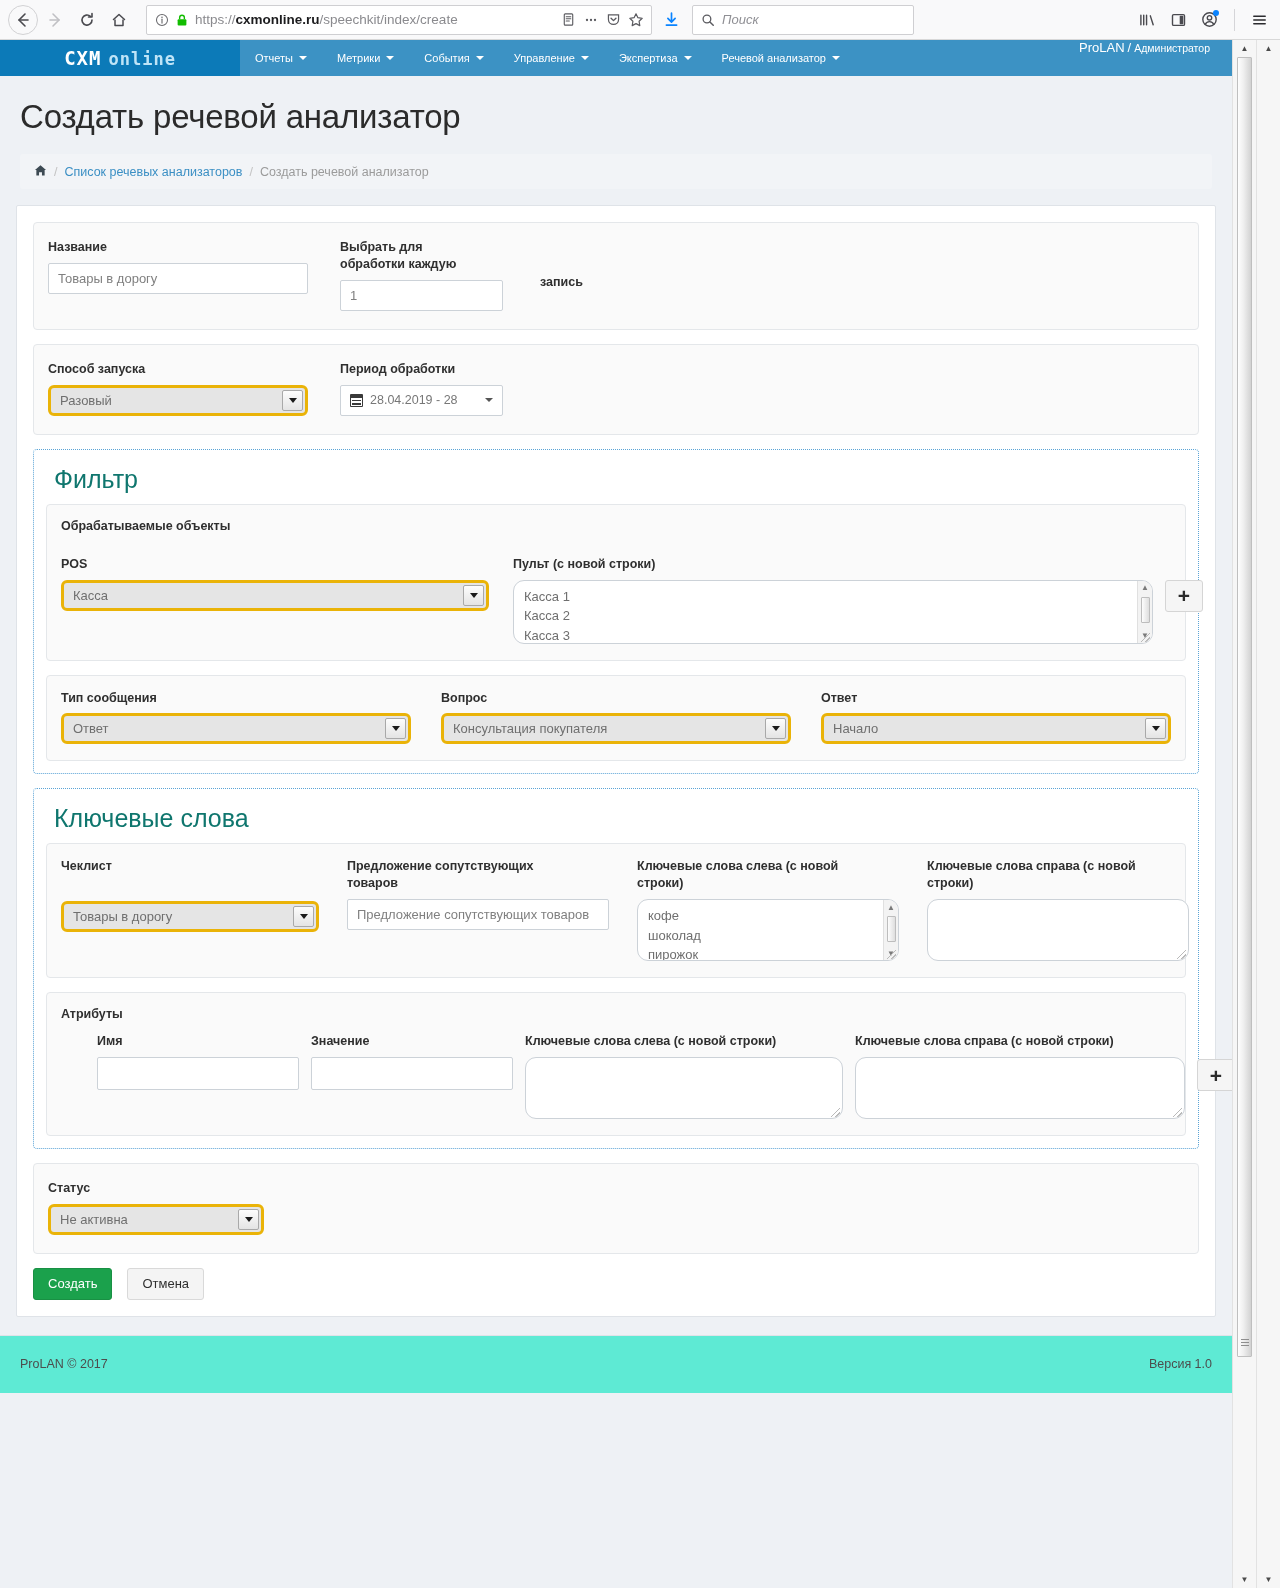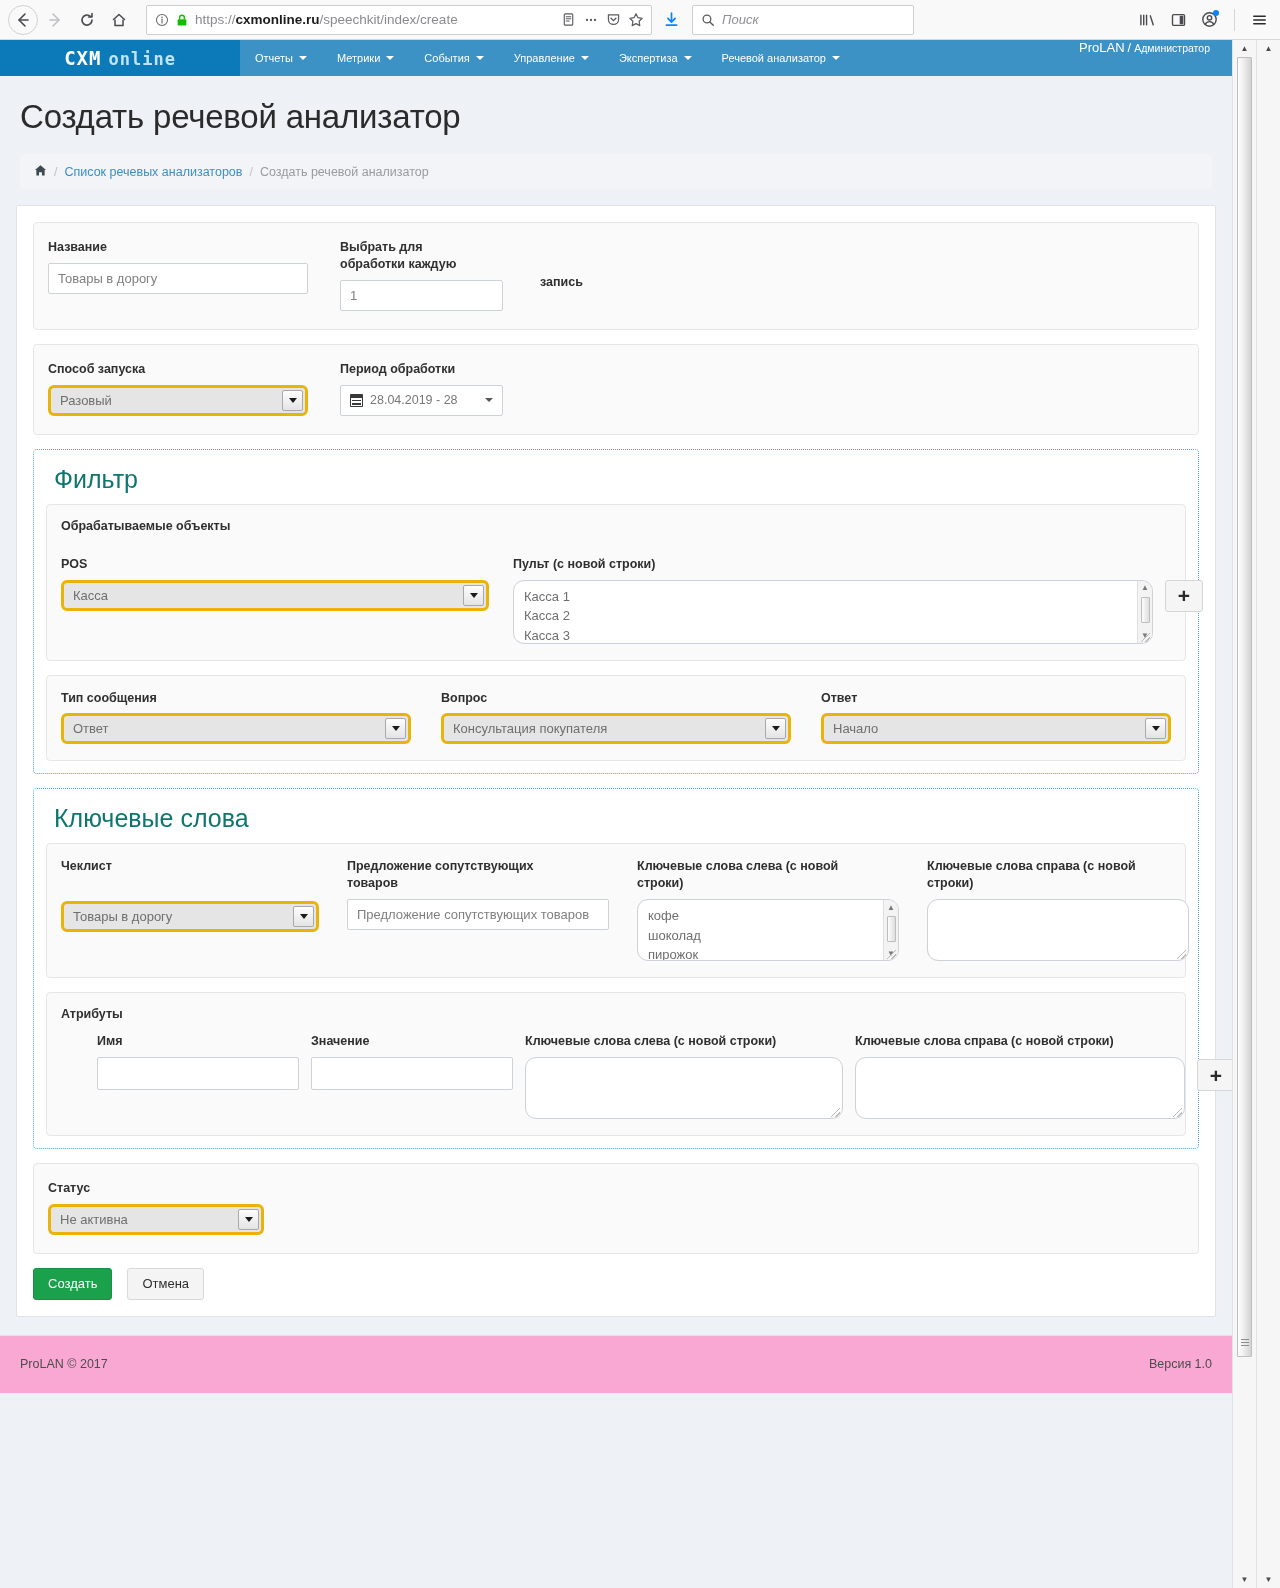--- a/index.html
+++ b/index.html
@@ -340,21 +340,21 @@
     font-size: 13px;
     display: inline-flex; align-items: center; justify-content: center;
     border: 1px solid transparent;
   }
   .btn-create { background: #1ba14c; color: #fff; border-color: #199044; }
   .btn-cancel { background: #f4f4f4; color: #2f2f2f; border-color: #d9d9d9; }
 
   .footer {
     margin-top: 18px;
     border-top: 1px solid #dfe3e8;
-    background: #f9a8d4;
+    background: #5eead4;
     height: 58px;
     display: flex;
     align-items: center;
     justify-content: space-between;
     padding: 0 20px;
     font-size: 12.5px;
     color: #4d4d4d;
   }
 
   

